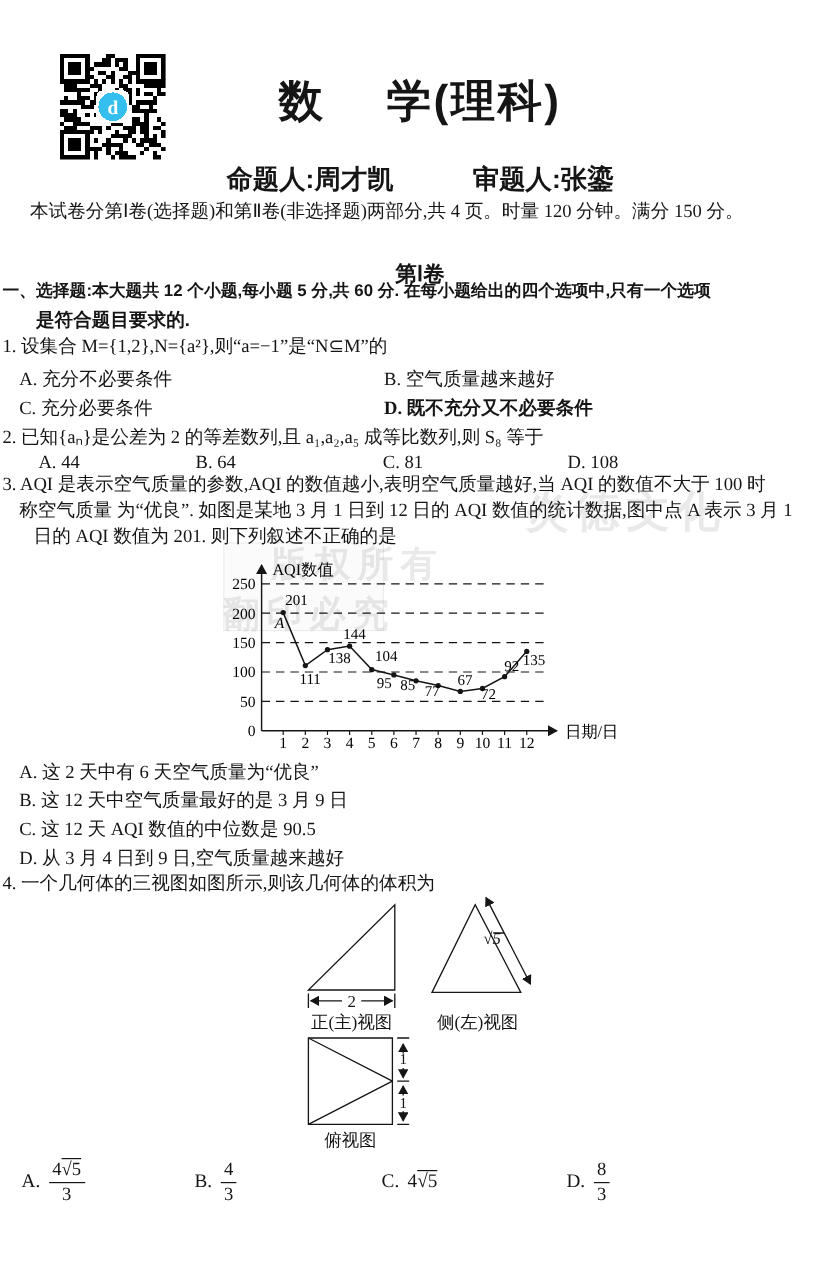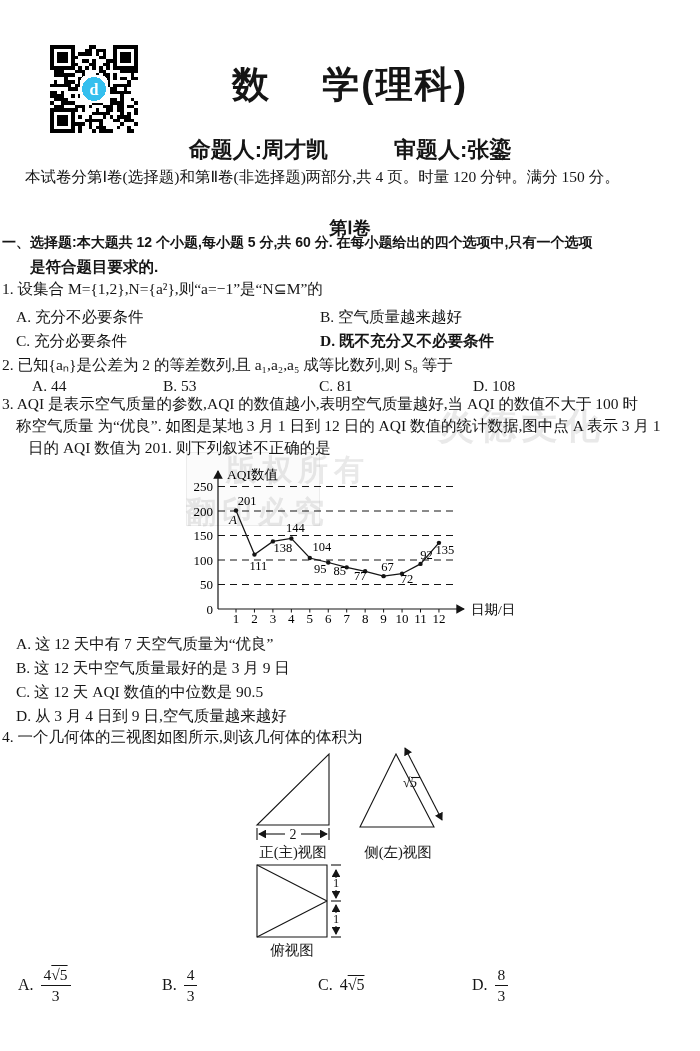--- a/index.html
+++ b/index.html
@@ -348,21 +348,21 @@
   <div class="abs hei" style="left:30px;top:257px;font-size:15.5px;">是符合题目要求的.</div>
 
   <div class="abs body-txt" style="left:2px;top:279px;">1. 设集合 M={1,2},N={a²},则“a=−1”是“N⊆M”的</div>
   <div class="abs body-txt" style="left:16px;top:307px;">A. 充分不必要条件</div>
   <div class="abs body-txt" style="left:320px;top:307px;">B. 空气质量越来越好</div>
   <div class="abs body-txt" style="left:16px;top:331px;">C. 充分必要条件</div>
   <div class="abs body-txt" style="left:320px;top:331px;font-weight:bold;">D. 既不充分又不必要条件</div>
 
   <div class="abs body-txt" style="left:2px;top:355px;">2. 已知{aₙ}是公差为 2 的等差数列,且 a₁,a₂,a₅ 成等比数列,则 S₈ 等于</div>
   <div class="abs body-txt" style="left:20px;top:376px;margin-left:12px;">A. 44</div>
-  <div class="abs body-txt" style="left:163px;top:376px;">B. 53</div>
+  <div class="abs body-txt" style="left:163px;top:376px;">B. 64</div>
   <div class="abs body-txt" style="left:319px;top:376px;">C. 81</div>
   <div class="abs body-txt" style="left:473px;top:376px;">D. 108</div>
 
   <div class="abs body-txt" style="left:2px;top:394px;">3. AQI 是表示空气质量的参数,AQI 的数值越小,表明空气质量越好,当 AQI 的数值不大于 100 时</div>
   <div class="abs body-txt" style="left:16px;top:416px;">称空气质量 为“优良”. 如图是某地 3 月 1 日到 12 日的 AQI 数值的统计数据,图中点 A 表示 3 月 1</div>
   <div class="abs body-txt" style="left:16px;top:438px;margin-left:12px;">日的 AQI 数值为 201. 则下列叙述不正确的是</div>
 
   <svg class="abs" id="aqi-chart" style="left:165px;top:455px;" width="350" height="180" viewBox="0 0 350 180">
     <defs>
       <marker id="arrC" viewBox="0 0 10 10" refX="8" refY="5" markerWidth="8" markerHeight="8" orient="auto-start-reverse">
@@ -433,21 +433,21 @@
         <text x="174.7" y="120.35" text-anchor="middle" font-size="12.5">85</text>
         <text x="195.15" y="125.27000000000001" text-anchor="middle" font-size="12.5">77</text>
         <text x="222.6" y="116.17" text-anchor="middle" font-size="12.5">67</text>
         <text x="242.04999999999998" y="127.72" text-anchor="middle" font-size="12.5">72</text>
         <text x="261.5" y="103.92" text-anchor="middle" font-size="12.5">92</text>
         <text x="279.95" y="98.85" text-anchor="middle" font-size="12.5">135</text>
         <text x="68" y="68.51" text-anchor="middle" font-size="13" font-style="italic">A</text>
       </g>
   </svg>
 
-  <div class="abs body-txt" style="left:16px;top:634px;">A. 这 12 天中有 7 天空气质量为“优良”</div>
+  <div class="abs body-txt" style="left:16px;top:634px;">A. 这 2 天中有 6 天空气质量为“优良”</div>
   <div class="abs body-txt" style="left:16px;top:658px;">B. 这 12 天中空气质量最好的是 3 月 9 日</div>
   <div class="abs body-txt" style="left:16px;top:682px;">C. 这 12 天 AQI 数值的中位数是 90.5</div>
   <div class="abs body-txt" style="left:16px;top:706px;">D. 从 3 月 4 日到 9 日,空气质量越来越好</div>
 
   <div class="abs body-txt" style="left:2px;top:727px;">4. 一个几何体的三视图如图所示,则该几何体的体积为</div>
 
   <svg class="abs" style="left:240px;top:744px;" width="260" height="218" viewBox="0 0 260 218">
     <defs>
       <marker id="arrD" viewBox="0 0 10 10" refX="8" refY="5" markerWidth="8" markerHeight="8" orient="auto-start-reverse">
         <path d="M0,0 L9,5 L0,10 Z" fill="#151515"></path>

